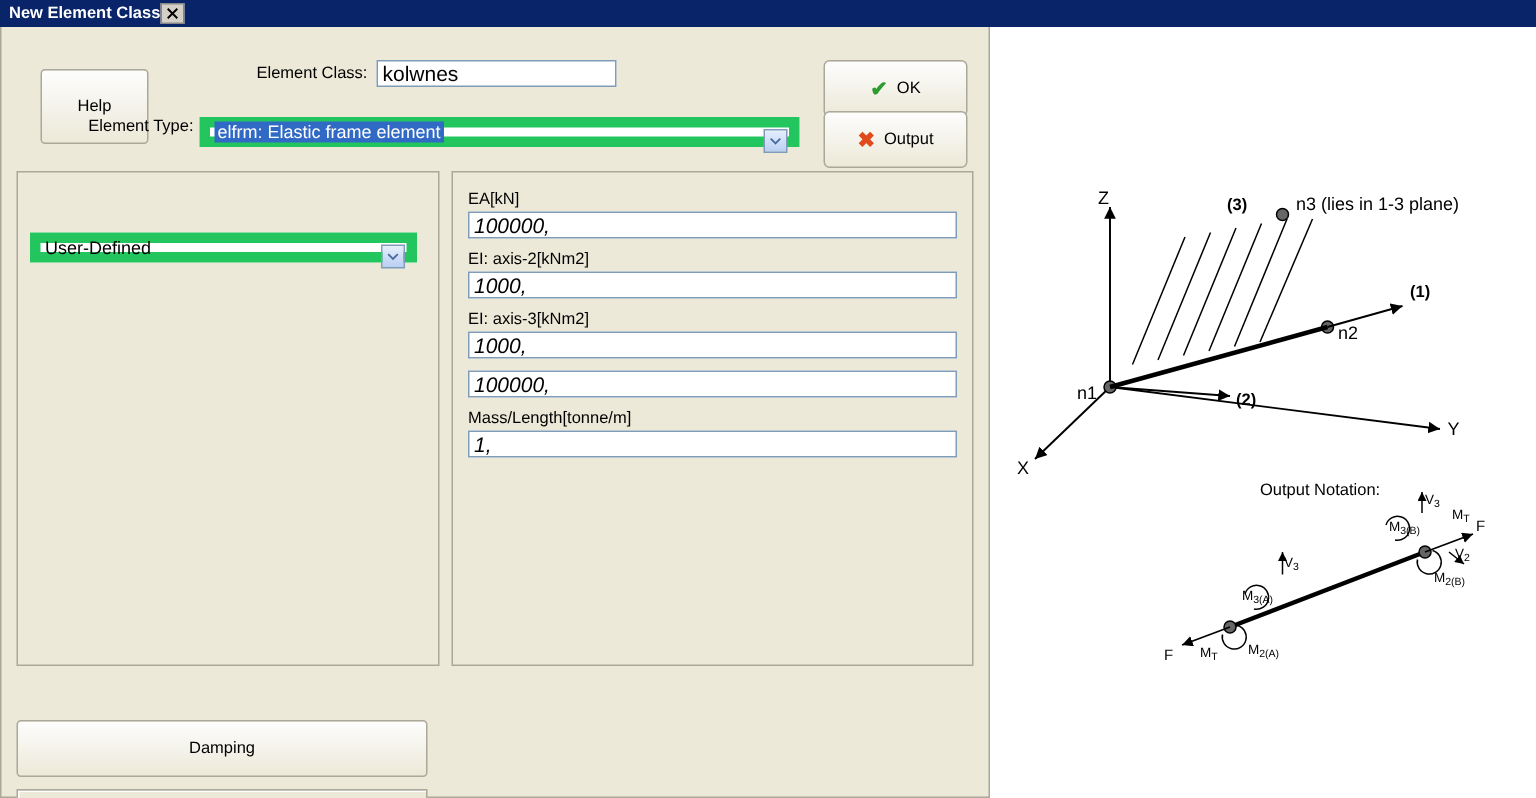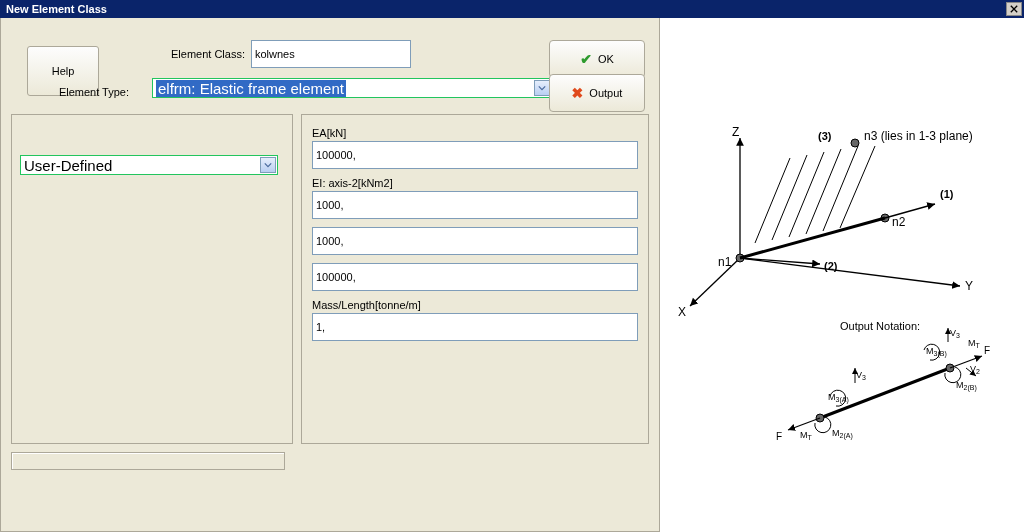--- a/index.html
+++ b/index.html
@@ -11,21 +11,21 @@
     width: 1024px;
     height: 532px;
     overflow: hidden;
   }
   .titlebar {
     background: linear-gradient(to bottom, #0a246a, #0a246a);
     color: #fff;
     height: 18px;
     display: flex;
     align-items: center;
-    justify-content: space-between;
+    justify-content: flex-start;
     padding: 0 2px 0 6px;
     font-weight: bold;
   }
   .titlebar .close {
     width: 16px; height: 14px;
     background: #d4d0c8;
     border: 1px solid #888;
     color: #000;
     display: flex; align-items: center; justify-content: center;
     font-size: 10px;
@@ -78,38 +78,38 @@
     color: #000;
   }
   .row-class {
     position: absolute;
     left: 170px; top: 22px;
     display: flex; align-items: center; gap: 6px;
   }
   .row-type {
     position: absolute;
     left: 42px; top: 60px;
-    display: flex; align-items: flex-end; gap: 23px;
+    display: flex; align-items: flex-start; gap: 4px;
   }
   input[type=text].field {
     background: #fff;
     border: 1px solid #7f9db9;
-    height: 28px;
+    height: 18px;
     padding: 1px 3px;
     font-family: Tahoma, Arial, sans-serif;
-    font-size: 11px;
+    font-size: 14px;
   }
   .combo {
     background: #fff;
-    border: 1px solid #22c55e;
+    border: 7px solid #22c55e;
     height: 20px;
     display: flex;
     align-items: center;
     position: relative;
-    font-size: 15px;
+    font-size: 12px;
     padding-left: 3px;
   }
   .combo .arrow {
     position: absolute;
     right: 1px; top: 1px;
     width: 16px; height: 16px;
     background: linear-gradient(to bottom, #e6eefc, #b9cff2);
     border: 1px solid #7f9db9;
     display: flex; align-items:center; justify-content:center;
   }
@@ -137,21 +137,21 @@
     margin-top: 6px;
   }
   .panel-left { width: 328px; }
   .panel-right { width: 348px; padding: 10px 10px; }
   .panel-left .inner-combo {
     position: absolute;
     left: 8px; top: 40px;
     width: 258px;
   }
   .panel-right .plabel { margin-top: 2px; }
-  .panel-right input.field { width: 326px; margin-top: 2px; margin-bottom: 6px; }
+  .panel-right input.field { width: 326px; margin-top: 2px; margin-bottom: 6px; font-style: italic; }
   .damping-btn {
     margin-left: 10px;
     margin-top: 36px;
     width: 274px;
     height: 22px;
   }
   .progress-well {
     margin-left: 10px;
     margin-top: 8px;
     width: 274px;
@@ -222,29 +222,31 @@
       </div>
     </div>
 
     <div class="panel panel-right">
       <div class="plabel">EA[kN]</div>
       <input type="text" class="field" value="100000," style="">
 
       <div class="plabel">EI: axis-2[kNm2]</div>
       <input type="text" class="field" value="1000," style="">
 
+      <div class="plabel">EI: axis-3[kNm2]</div>
       <input type="text" class="field" value="1000," style="">
 
       <input type="text" class="field" value="100000," style="">
 
       <div class="plabel">Mass/Length[tonne/m]</div>
       <input type="text" class="field" value="1," style="">
     </div>
   </div>
 
+  <button class="btn damping-btn">Damping</button>
   <div class="progress-well"></div>
 </div>
 
 <div class="right-panel">
   <div class="diagram">
 
     <svg width="360" height="290" style="left:0;top:10px">
       <defs>
         <marker id="arr" markerWidth="8" markerHeight="8" refX="6" refY="3" orient="auto">
           <path d="M0,0 L6,3 L0,6 Z" fill="#000"></path>

